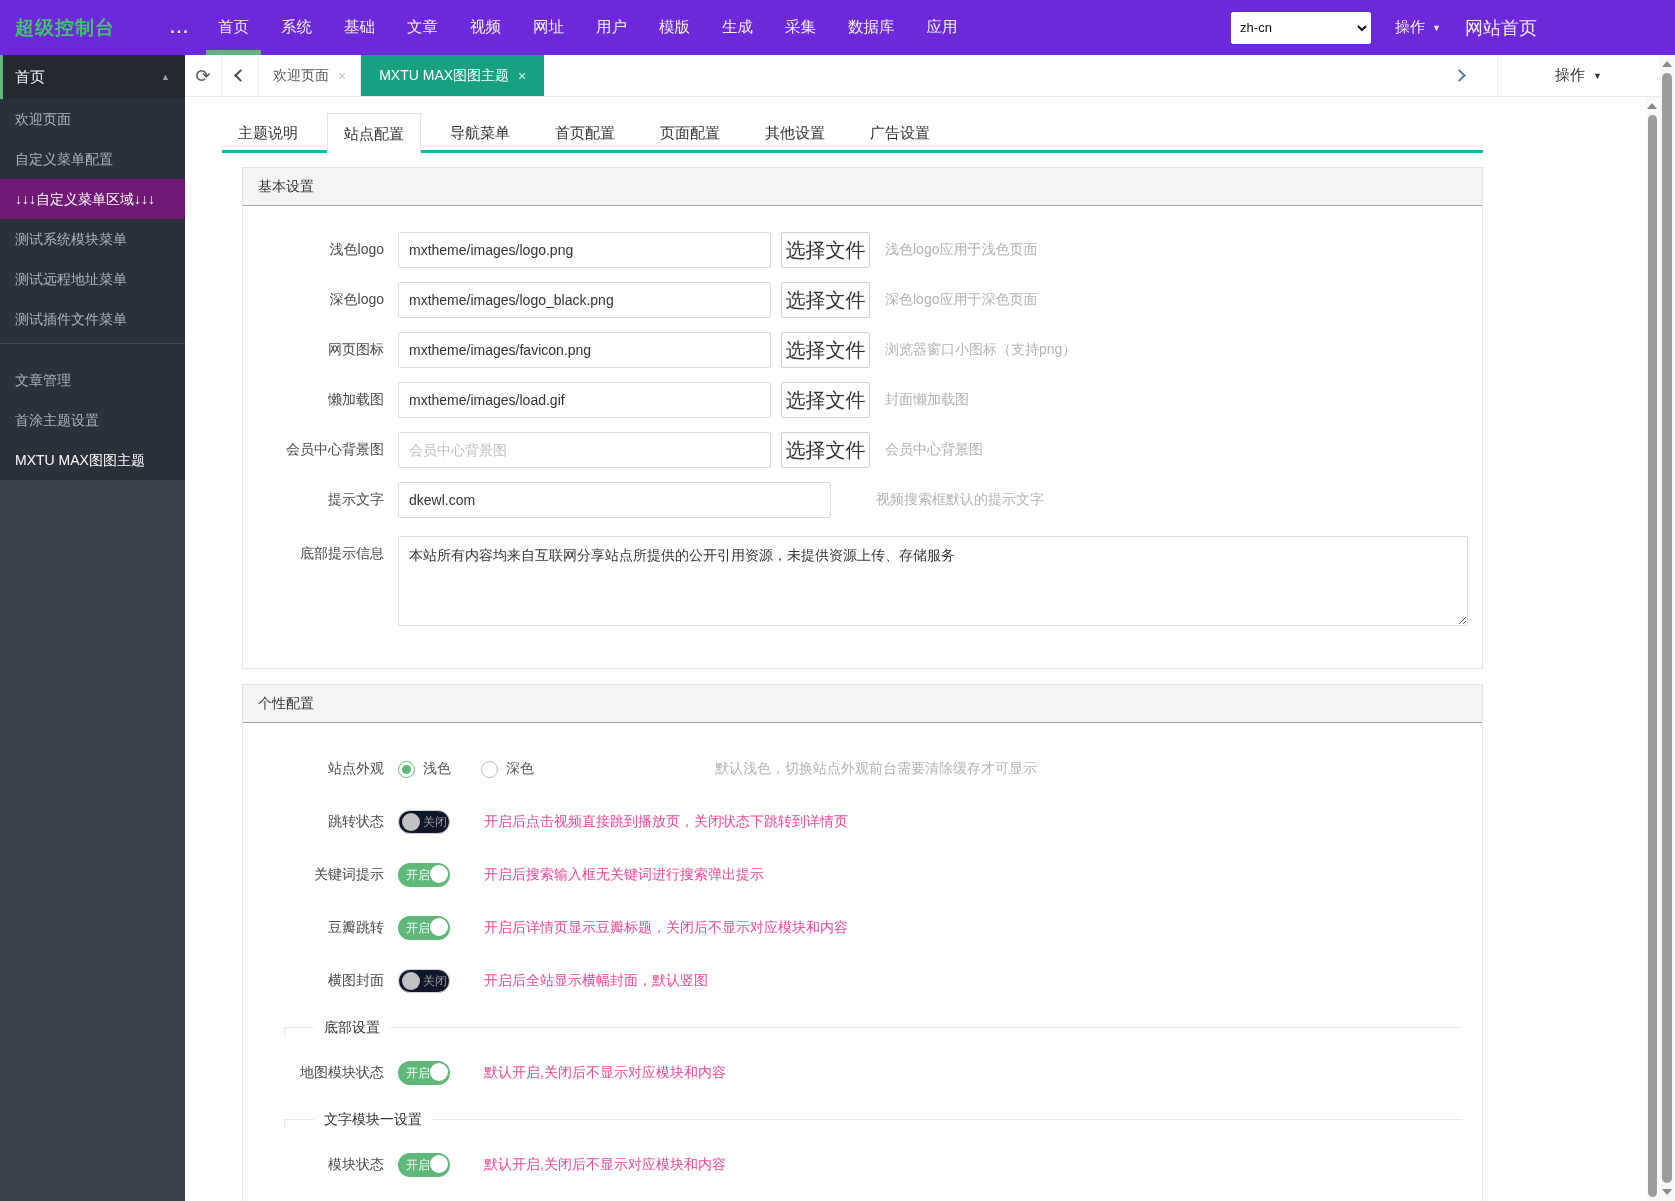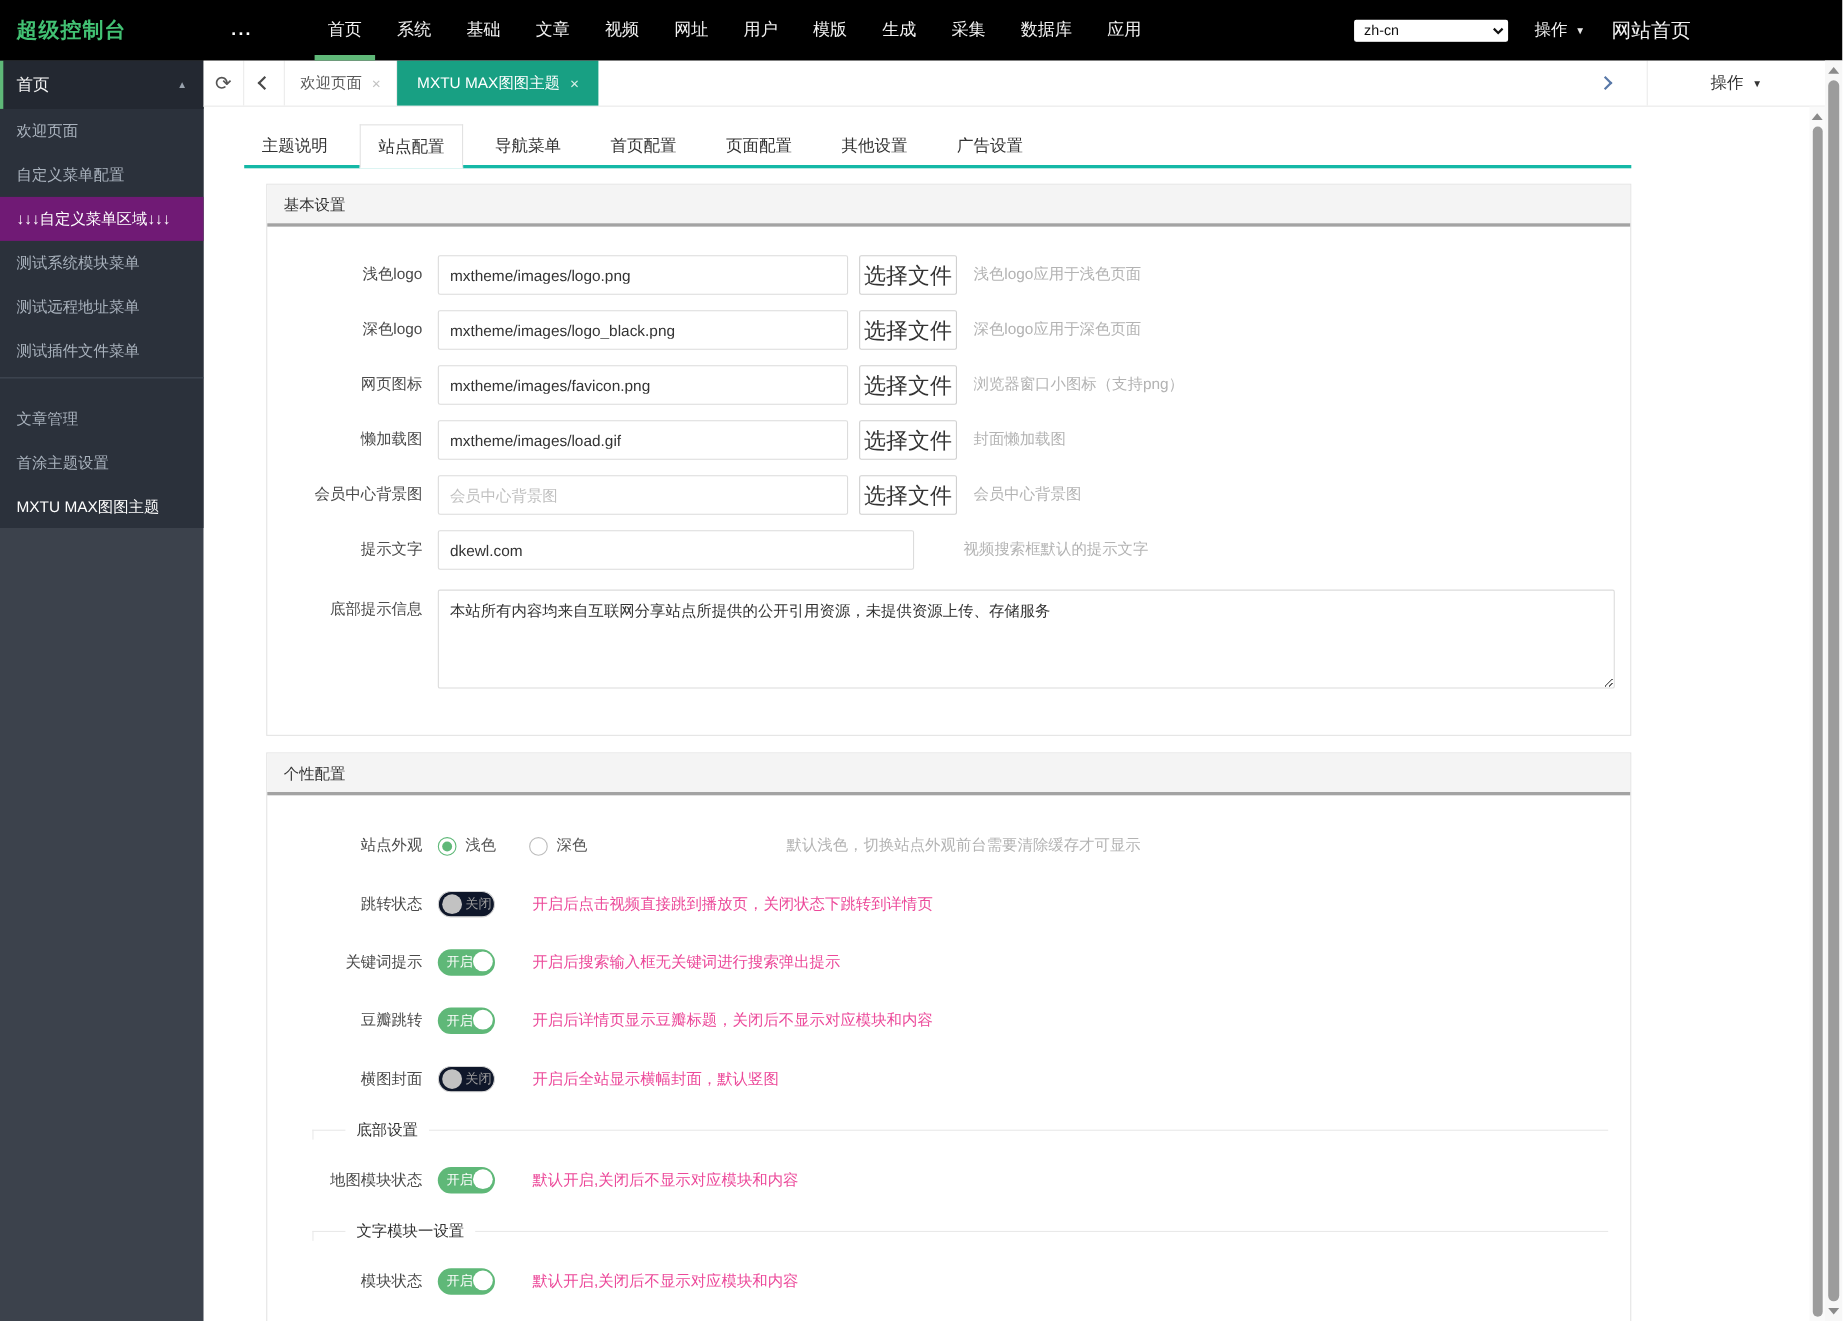--- a/index.html
+++ b/index.html
@@ -2,29 +2,29 @@
 <html><head>
 <meta charset="utf-8">
 <style>
   * { margin:0; padding:0; box-sizing:border-box; }
   html,body { width:1675px; height:1201px; overflow:hidden;
     font-family:"Liberation Sans","DejaVu Sans",sans-serif; background:#fff; font-size:14px; color:#333; }
   body { position:relative; }
 
   
   .navbar { position:absolute; left:0; top:0; width:1675px; height:55px;
-    background:#000000; display:flex; align-items:center; z-index:30;gap:40px; }
+    background:#6d28d9; display:flex; align-items:center; z-index:30; }
   .logo { width:158px; padding-left:15px; color:#42c173; font-size:19px; font-weight:bold; letter-spacing:1px; }
   .nav-more { width:44px; text-align:center; color:#fff; font-weight:bold; font-size:16px; letter-spacing:2px; cursor:pointer; }
   .nav-items { display:flex; height:100%; align-items:center; }
   .nav-item { position:relative; color:#f2f2f2; font-size:15.5px; margin:0 13px; padding:0 3px;
     height:100%; display:flex; align-items:center; cursor:pointer; }
   .nav-item.active::after { content:""; position:absolute; left:-9px; right:-9px; bottom:0; height:5px; background:#5FB878; }
   .nav-right { margin-left:auto; display:flex; align-items:center; gap:24px; padding-right:138px; }
-  .lang-select { width:140px; height:20px; font-size:13px; border:1px solid #fff; border-radius:2px;
+  .lang-select { width:140px; height:32px; font-size:13px; border:1px solid #fff; border-radius:2px;
     background:#fff; color:#111; padding:0 4px; font-family:"Liberation Sans","DejaVu Sans",sans-serif; }
   .nav-action { color:#f2f2f2; font-size:15px; display:flex; align-items:center; gap:7px; cursor:pointer; }
   .nav-action .caret { font-size:9px; color:#e8e8e8; }
   .nav-home { color:#f2f2f2; font-size:18px; cursor:pointer; }
 
   
   .sidebar { position:absolute; left:0; top:55px; width:185px; bottom:0; background:#3c424c; z-index:20; }
   .side-menu { background:#2b313b; }
   .side-header { height:44px; background:#232831; color:#f5f5f5; font-size:15px;
     display:flex; align-items:center; padding-left:12px; border-left:3px solid #5FB878; cursor:pointer; }
@@ -56,21 +56,21 @@
 
   
   .main { position:absolute; left:185px; top:97px; right:30px; bottom:0; background:#fff; overflow:hidden; }
 
   .content-tabs { margin:16px 0 0 37px; width:1261px; border-bottom:3px solid #14b8a6; height:40px; display:flex; }
   .ctab { height:40px; line-height:39px; padding:0 16px; margin-right:13px; font-size:15px; color:#333; cursor:pointer; }
   .ctab.active { background:#fff; border:1px solid #e2e2e2; border-bottom:1px solid #fff; margin-bottom:-1px; }
 
   .panel { margin:14px 0 0 57px; width:1241px; border:1px solid #e4e4e4; background:#fff; }
   .panel + .panel { margin-top:15px; }
-  .panel-header { height:38px; line-height:37px; background:#f4f4f4; border-bottom:3px solid #a3a3a3;
+  .panel-header { height:38px; line-height:37px; background:#f4f4f4; border-bottom:1px solid #a3a3a3;
     padding-left:15px; font-size:14px; color:#333; }
   .panel-body { padding:26px 0 42px 0; }
   .panel-body.personal { padding:34px 0 30px 0; }
 
   .form-row { display:flex; align-items:center; margin-bottom:14px; min-height:36px; }
   .flabel { width:141px; flex-shrink:0; text-align:right; margin-right:14px; color:#4a4a4a; font-size:14px; }
   .finput { width:373px; height:36px; border:1px solid #dcdcdc; border-radius:2px; padding:0 10px;
     font-size:14px; color:#333; font-family:"Liberation Sans","DejaVu Sans",sans-serif; outline:none; }
   .finput::placeholder { color:#c0c0c0; }
   .finput.wide { width:433px; }

